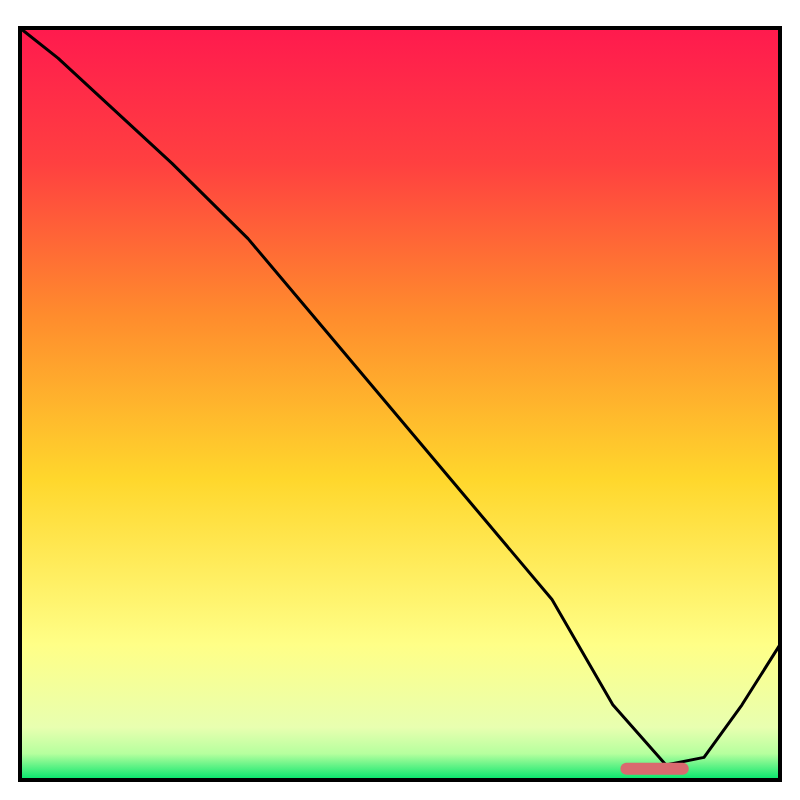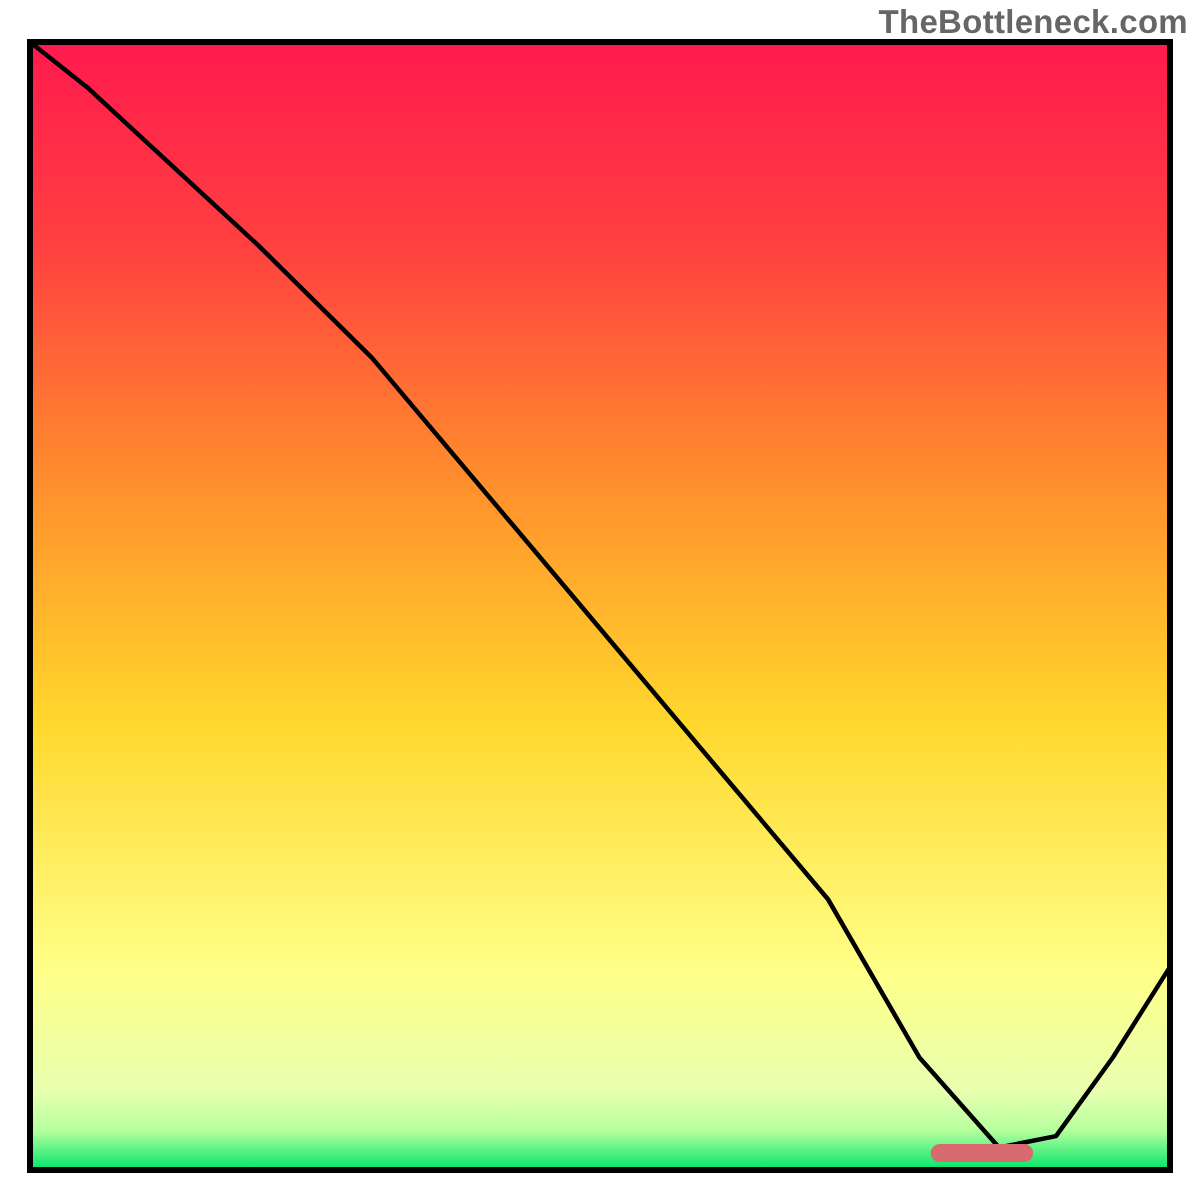--- a/index.html
+++ b/index.html
@@ -27,21 +27,20 @@
     z-index: 10;
   }
   svg {
     display: block;
   }
 </style>
 </head>
 <body>
 
 <div class="container">
-  <div class="watermark">TheBottleneck.com</div>
 
   <svg id="chart-svg" width="800" height="800" viewBox="0 0 800 800">
     <defs>
       <linearGradient id="bg-grad" x1="0" y1="0" x2="0" y2="1">
           <stop offset="0%" stop-color="#ff1a4e"></stop>
           <stop offset="18%" stop-color="#ff4040"></stop>
           <stop offset="38%" stop-color="#ff8b2d"></stop>
           <stop offset="60%" stop-color="#ffd72c"></stop>
           <stop offset="82%" stop-color="#ffff87"></stop>
           <stop offset="93%" stop-color="#e8ffb0"></stop>

